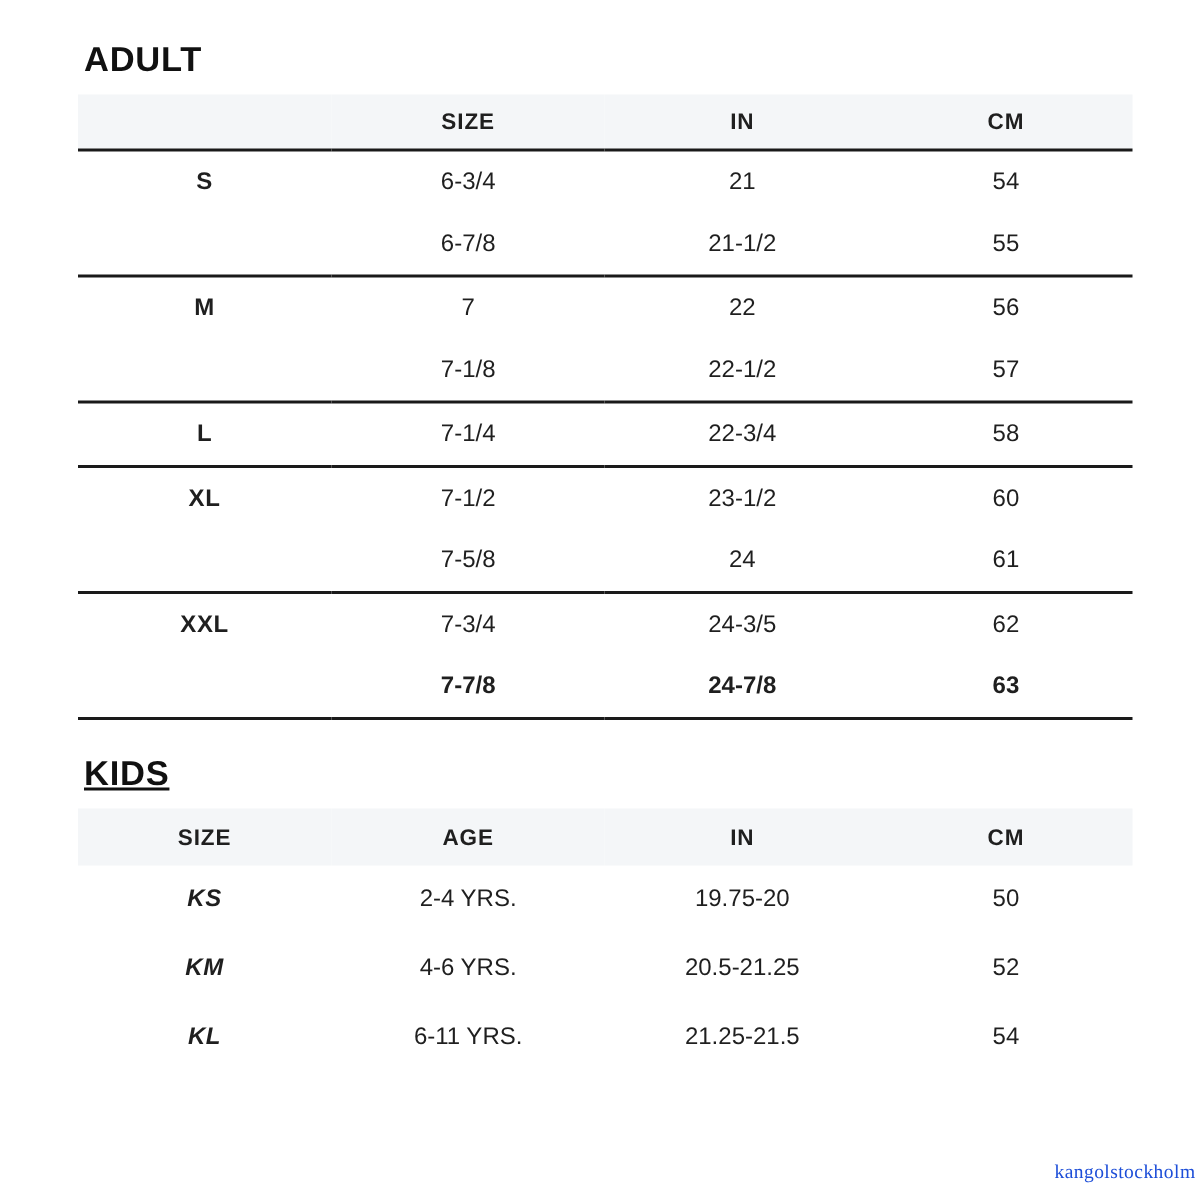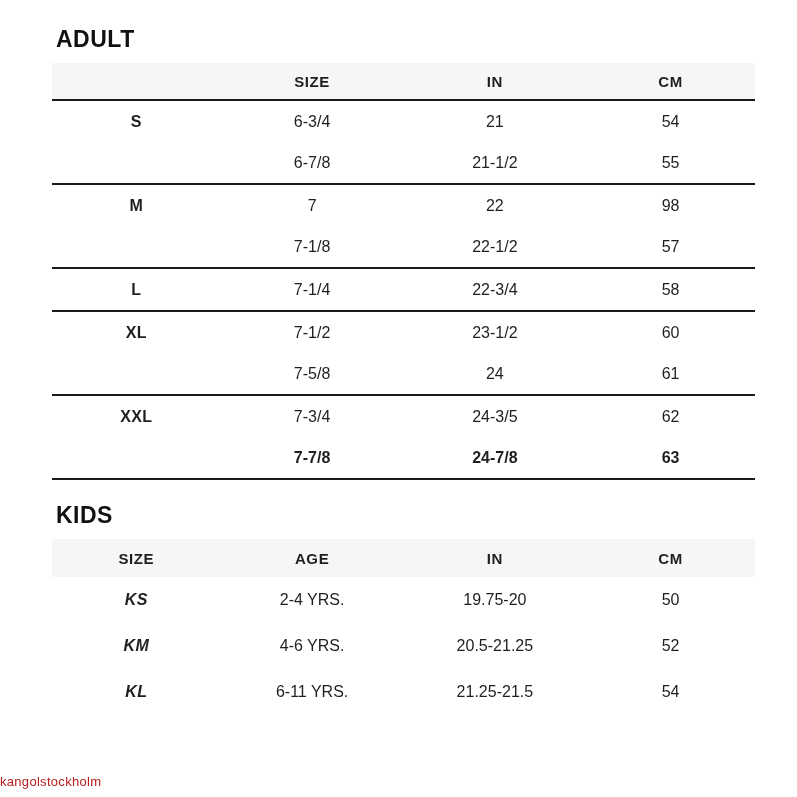--- a/index.html
+++ b/index.html
@@ -23,20 +23,21 @@
   }
   .section-title {
     font-size: 23px;
     font-weight: bold;
     letter-spacing: 0.5px;
     color: #111111;
     margin: 0 0 10px 4px;
   }
   .section-title.kids {
     margin-top: 22px;
+    text-decoration: underline;
   }
   table {
     width: 100%;
     border-collapse: collapse;
     table-layout: fixed;
   }
   
   .adult-table th, .adult-table td {
     font-size: 16px;
     text-align: center;
@@ -96,24 +97,25 @@
   .kids-col-1 { width: 24%; }
   .kids-col-2 { width: 26%; }
   .kids-col-3 { width: 26%; }
   .kids-col-4 { width: 24%; }
 
   .watermark {
     position: absolute;
     left: 0;
     right: 0;
     bottom: 8px;
-    text-align: left;
+    text-align: right;
     font-size: 13px;
-    color: #b91c1c;
+    color: #1d4ed8;
     letter-spacing: 0.3px;
+    font-family: Liberation Serif, serif;
   }
 </style>
 </head>
 <body>
 
 <div class="page">
 
   <h1 class="section-title">ADULT</h1>
 
   <table class="adult-table">
@@ -141,21 +143,21 @@
       <tr>
         <td class="sizecell"></td>
         <td>6-7/8</td>
         <td>21-1/2</td>
         <td>55</td>
       </tr>
       <tr class="grouptop">
         <td class="sizecell">M</td>
         <td>7</td>
         <td>22</td>
-        <td>98</td>
+        <td>56</td>
       </tr>
       <tr>
         <td class="sizecell"></td>
         <td>7-1/8</td>
         <td>22-1/2</td>
         <td>57</td>
       </tr>
       <tr class="grouptop">
         <td class="sizecell">L</td>
         <td>7-1/4</td>

